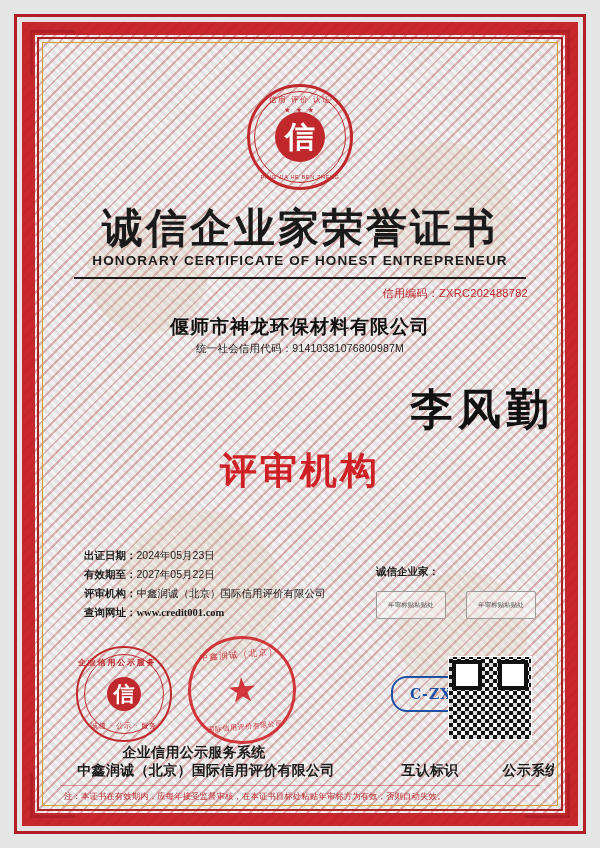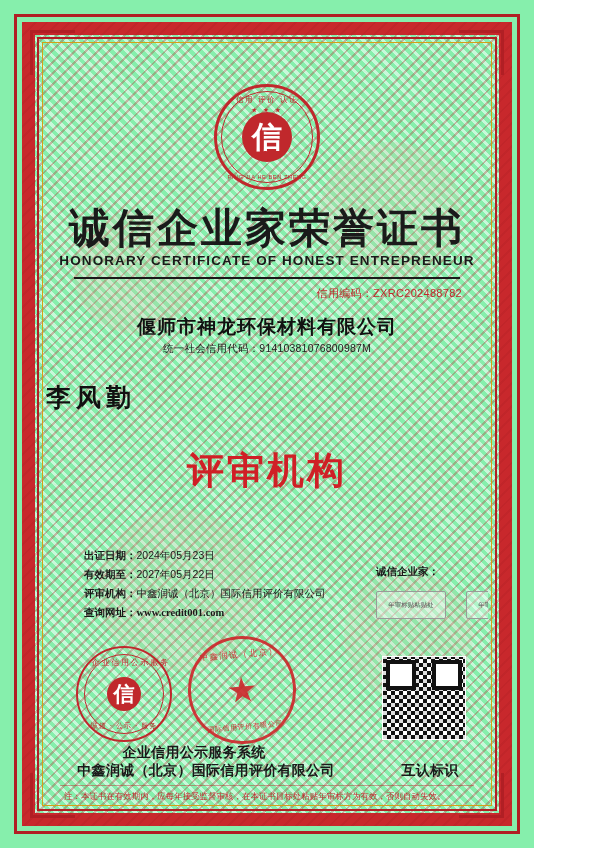--- a/index.html
+++ b/index.html
@@ -11,23 +11,23 @@
     width: 600px;
     height: 848px;
     font-family: "Liberation Sans", sans-serif;
     overflow: hidden;
   }
 
   
   .cert {
     position: absolute;
     left: 0; top: 0;
-    width: 534px;
+    width: 600px;
     height: 848px;
-    background: #86efac;
+    background: #e5e5e5;
     box-sizing: border-box;
   }
 
   .border-outer {
     position: absolute;
     left: 14px; top: 14px;
     right: 14px; bottom: 14px;
     border: 3px solid #b11f24;
     box-sizing: border-box;
   }
@@ -221,23 +221,23 @@
     text-align: center;
     font-size: 10.5px;
     color: #222;
     letter-spacing: 0.2px;
   }
 
   .person {
     position: absolute;
     left: 0; right: 0;
     top: 335px;
-    text-align: left;
-    font-family: "DejaVu Serif", serif;
-    font-size: 25px;
+    text-align: right;
+    font-family: "DejaVu Serif", serif;
+    font-size: 43px;
     font-weight: 700;
     color: #111;
     letter-spacing: 5px;
   }
   .award {
     position: absolute;
     left: 0; right: 0;
     top: 400px;
     text-align: center;
     font-family: "DejaVu Serif", serif;
@@ -310,24 +310,25 @@
     border-radius: 50%;
     background: #c0282c;
     color: #fff;
     font-family: "DejaVu Serif", serif;
     font-size: 21px;
     font-weight: 700;
     display: flex; align-items: center; justify-content: center;
   }
   .seal-a .arc-top {
     position: absolute; left: 0; right: 0; top: 9px;
-    text-align: right;
+    text-align: left;
     color: #c0282c;
     font-size: 8px;
     letter-spacing: 1.8px;
+    font-weight: bold;
   }
   .seal-a .arc-bot {
     position: absolute; left: 0; right: 0; bottom: 9px;
     text-align: center;
     color: #c0282c;
     font-size: 7px;
     letter-spacing: 1px;
   }
 
   .seal-b {
@@ -501,20 +502,21 @@
       <div class="core">信</div>
       <div class="arc-bot">诚信 · 公示 · 服务</div>
     </div>
 
     <div class="seal-b">
       <div class="arc-top">中鑫润诚（北京）</div>
       <div class="star">★</div>
       <div class="arc-bot">国际信用评价有限公司</div>
     </div>
 
+    <div class="logo-c">C-ZX</div>
 
     <div class="qr"></div>
 
     <div class="cap cap-1">企业信用公示服务系统</div>
     <div class="cap cap-2">中鑫润诚（北京）国际信用评价有限公司</div>
     <div class="cap cap-3">互认标识</div>
     <div class="cap cap-4">公示系统</div>
 
     <div class="note-rule"></div>
     <div class="note">注：本证书在有效期内，应每年接受监督审核，在本证书目标处粘贴年审标方为有效，否则自动失效。</div>

